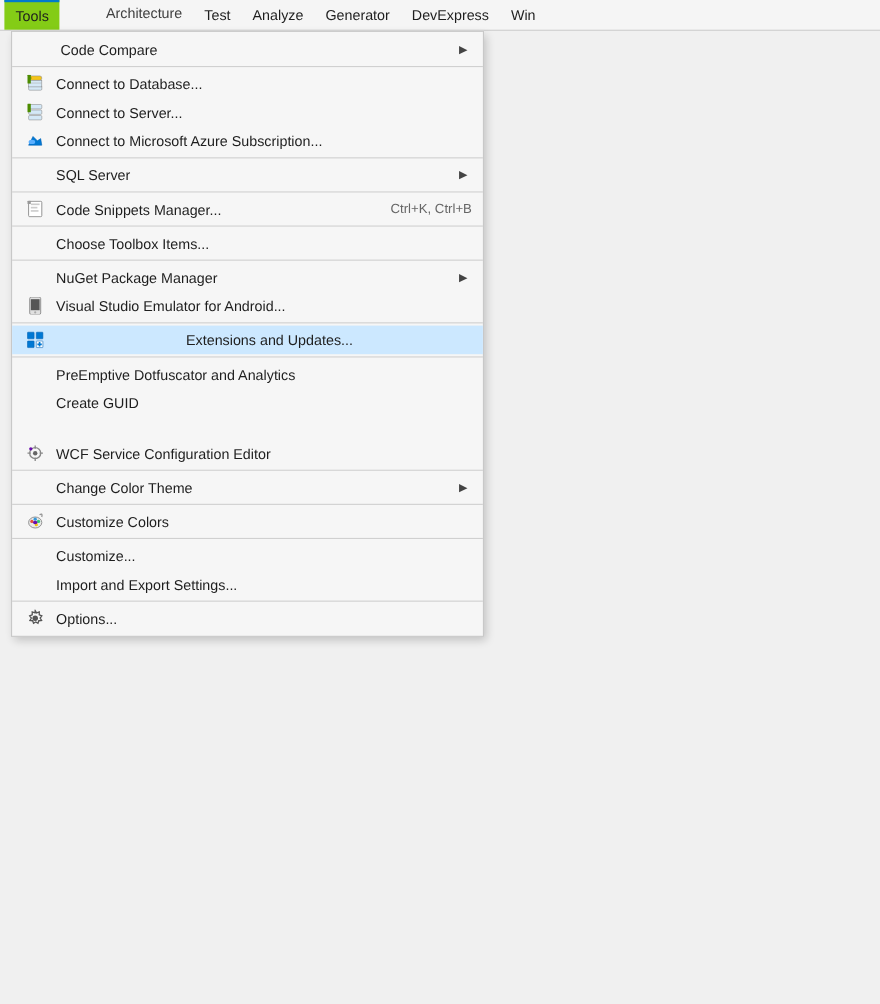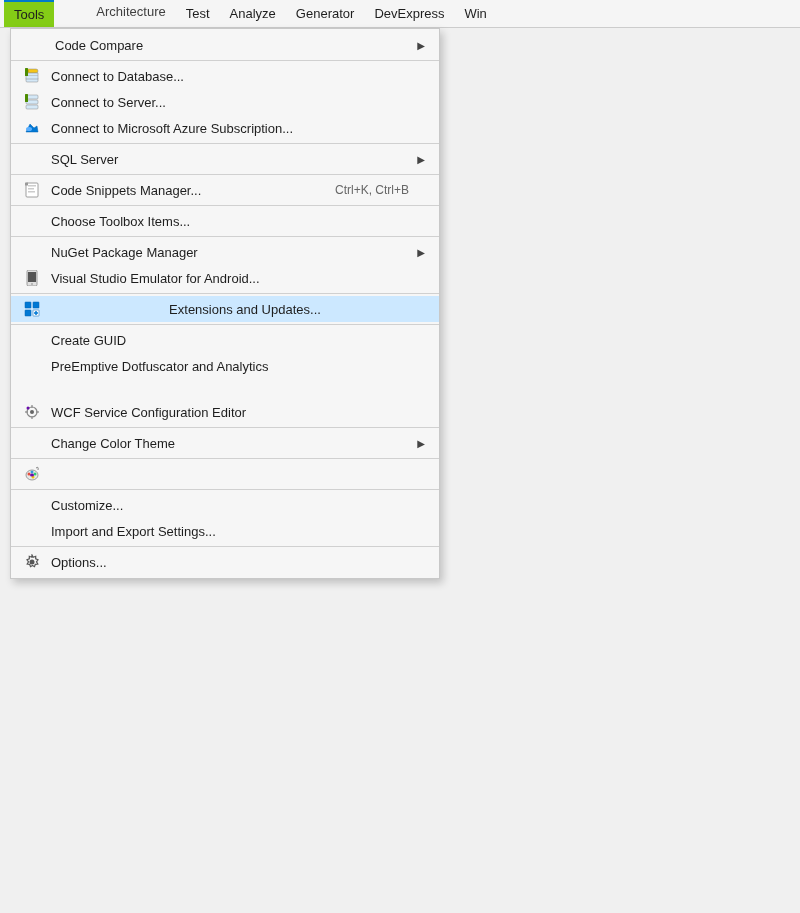--- a/index.html
+++ b/index.html
@@ -103,21 +103,21 @@
     <span style="position:absolute; left:10px; width:22px; display:flex; align-items:center; justify-content:center;">
       <svg width="16" height="16" viewBox="0 0 16 16">
         <rect x="2" y="1" width="12" height="14" rx="1" fill="white" stroke="#888" stroke-width="0.8"></rect>
         <rect x="4" y="3" width="8" height="1.5" fill="#ccc"></rect>
         <rect x="4" y="6" width="6" height="1.5" fill="#ccc"></rect>
         <rect x="4" y="9" width="7" height="1.5" fill="#ccc"></rect>
         <rect x="1" y="0.5" width="3" height="3" fill="#999" rx="0.5"></rect>
       </svg>
     </span>
     <span style="flex:1; font-size:13px;">Code Snippets Manager...</span>
-    <span style="color:#666; font-size:12px; margin-right:22px;">Ctrl+K, Ctrl+B</span>
+    <span style="color:#666; font-size:12px; margin-right:2px;">Ctrl+K, Ctrl+B</span>
   </div>
 
   <div style="border-top:1px solid #d0d0d0; margin:2px 0;"></div>
 
   <div style="display:flex; align-items:center; padding:5px 8px 5px 40px; cursor:pointer; position:relative; min-height:26px; color:#1e1e1e;">
     <span style="flex:1; font-size:13px;">Choose Toolbox Items...</span>
   </div>
 
   <div style="border-top:1px solid #d0d0d0; margin:2px 0;"></div>
 
@@ -149,25 +149,25 @@
         <line x1="12" y1="10" x2="12" y2="14" stroke="#0078d4" stroke-width="1.5"></line>
         <line x1="10" y1="12" x2="14" y2="12" stroke="#0078d4" stroke-width="1.5"></line>
       </svg>
     </span>
     <span style="flex:1; font-size:13px;">Extensions and Updates...</span>
   </div>
 
   <div style="border-top:1px solid #d0d0d0; margin:2px 0;"></div>
 
   <div style="display:flex; align-items:center; padding:5px 8px 5px 40px; cursor:pointer; position:relative; min-height:26px; color:#1e1e1e;">
+    <span style="flex:1; font-size:13px;">PreEmptive Dotfuscator and Analytics</span>
+  </div>
+
+  <div style="display:flex; align-items:center; padding:5px 8px 5px 40px; cursor:pointer; position:relative; min-height:26px; color:#1e1e1e;">
     <span style="flex:1; font-size:13px;">Create GUID</span>
-  </div>
-
-  <div style="display:flex; align-items:center; padding:5px 8px 5px 40px; cursor:pointer; position:relative; min-height:26px; color:#1e1e1e;">
-    <span style="flex:1; font-size:13px;">PreEmptive Dotfuscator and Analytics</span>
   </div>
 
   <div style="display:flex; align-items:center; padding:5px 8px 5px 40px; cursor:pointer; position:relative; min-height:26px; color:#1e1e1e;margin-top:20px;">
     <span style="position:absolute; left:10px; width:22px; display:flex; align-items:center; justify-content:center;">
       <svg width="16" height="16" viewBox="0 0 16 16">
         <circle cx="8" cy="8" r="5" fill="none" stroke="#888" stroke-width="1.2"></circle>
         <circle cx="8" cy="8" r="2" fill="#666"></circle>
         <line x1="8" y1="1" x2="8" y2="4" stroke="#888" stroke-width="1.2"></line>
         <line x1="8" y1="12" x2="8" y2="15" stroke="#888" stroke-width="1.2"></line>
         <line x1="1" y1="8" x2="4" y2="8" stroke="#888" stroke-width="1.2"></line>
@@ -193,20 +193,21 @@
       <svg width="16" height="16" viewBox="0 0 16 16">
         <ellipse cx="8" cy="9" rx="6" ry="5" fill="#e8e8e8" stroke="#888" stroke-width="0.8"></ellipse>
         <circle cx="5" cy="8" r="1.5" fill="#e74c3c"></circle>
         <circle cx="8" cy="6" r="1.5" fill="#3498db"></circle>
         <circle cx="11" cy="8" r="1.5" fill="#2ecc71"></circle>
         <circle cx="9" cy="11" r="1.5" fill="#f1c40f"></circle>
         <ellipse cx="8" cy="9" rx="2" ry="1.5" fill="#6a0dad"></ellipse>
         <path d="M12 2 Q15 0 14 4" stroke="#888" stroke-width="1" fill="#e8e8e8"></path>
       </svg>
     </span>
+    <span style="flex:1; font-size:13px;">Customize Colors</span>
   </div>
 
   <div style="border-top:1px solid #d0d0d0; margin:2px 0;"></div>
 
   <div style="display:flex; align-items:center; padding:5px 8px 5px 40px; cursor:pointer; position:relative; min-height:26px; color:#1e1e1e;">
     <span style="flex:1; font-size:13px;">Customize...</span>
   </div>
 
   <div style="display:flex; align-items:center; padding:5px 8px 5px 40px; cursor:pointer; position:relative; min-height:26px; color:#1e1e1e;">
     <span style="flex:1; font-size:13px;">Import and Export Settings...</span>

